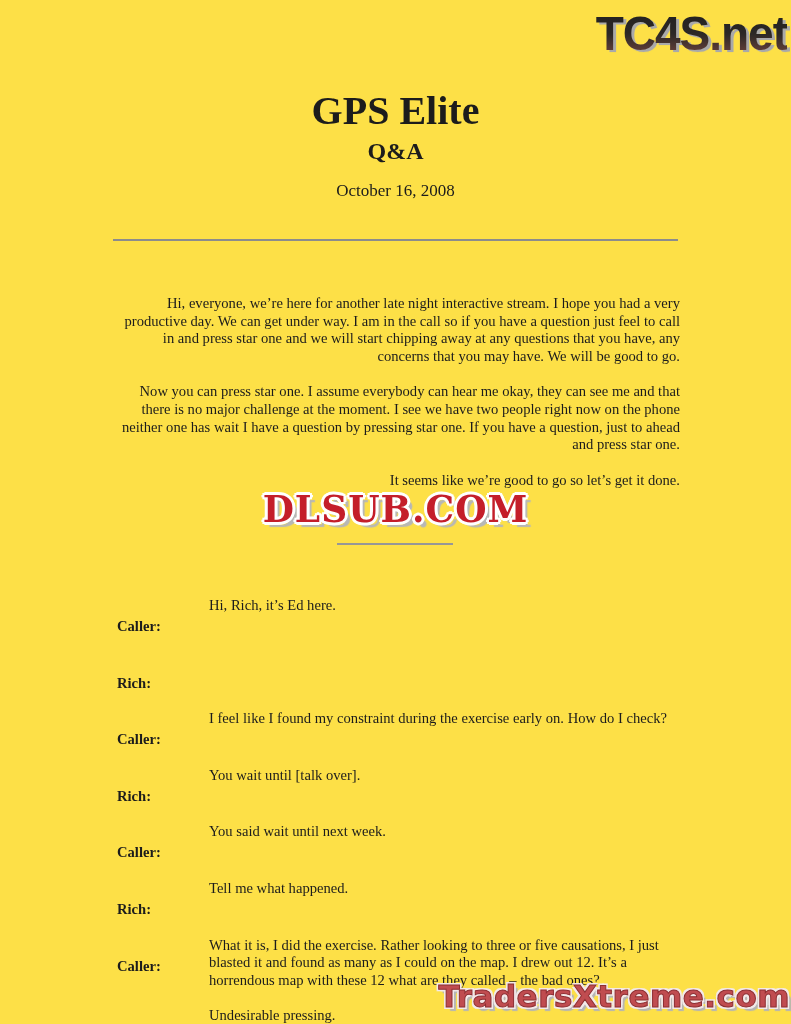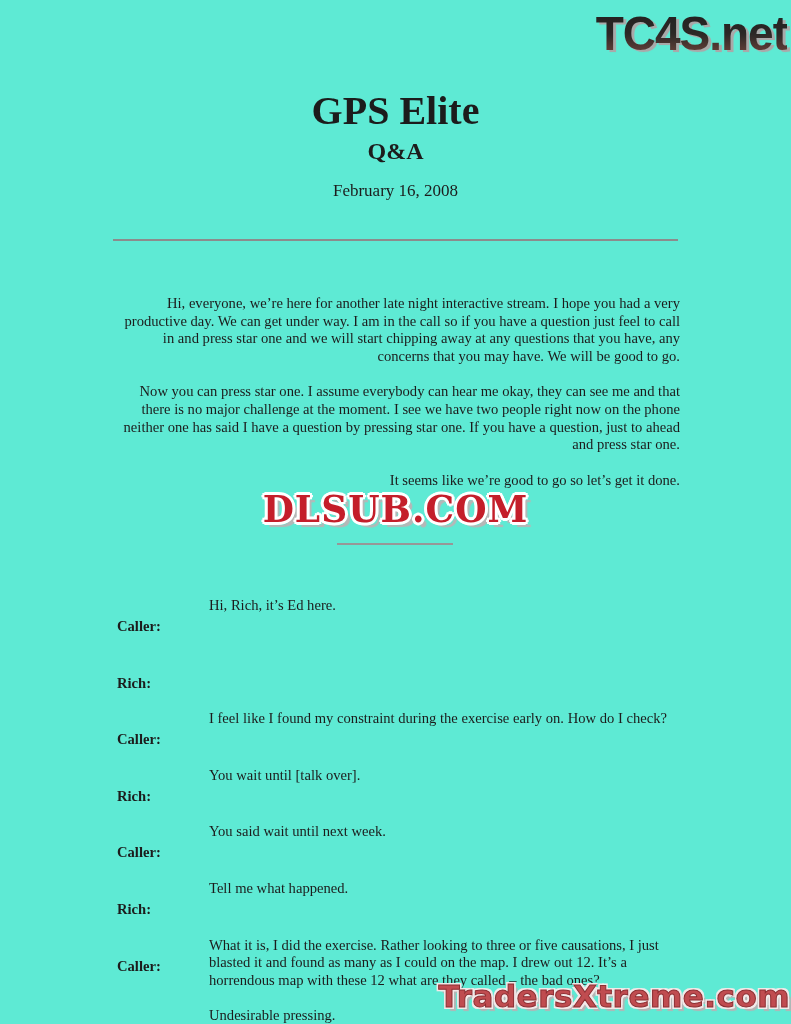--- a/index.html
+++ b/index.html
@@ -1,21 +1,21 @@
 <!DOCTYPE html>
 <html><head>
 <meta charset="utf-8">
 <style>
   * { margin: 0; padding: 0; box-sizing: border-box; }
   html, body { background: #ffffff; }
   #page {
     position: relative;
     width: 791px;
     height: 1024px;
-    background: #5eead4;
+    background: #fde047;
     overflow: hidden;
     font-family: "Liberation Serif", serif;
     color: #1c1c1c;
   }
 
   
   .logo-top {
     position: absolute;
     top: 6px;
     right: 4px;
@@ -127,28 +127,28 @@
 </head>
 <body>
 
 <div id="page">
 
   <div class="logo-top">TC4S.net</div>
 
   <div class="title-block">
     <div class="title-main">GPS Elite</div>
     <div class="title-sub">Q&amp;A</div>
-    <div class="title-date">February 16, 2008</div>
+    <div class="title-date">October 16, 2008</div>
   </div>
 
   <div class="rule-wide"></div>
 
   <div class="intro">
     <p>Hi, everyone, we’re here for another late night interactive stream. I hope you had a very productive day. We can get under way. I am in the call so if you have a question just feel to call in and press star one and we will start chipping away at any questions that you have, any concerns that you may have. We will be good to go.</p>
-    <p>Now you can press star one. I assume everybody can hear me okay, they can see me and that there is no major challenge at the moment. I see we have two people right now on the phone neither one has said I have a question by pressing star one. If you have a question, just to ahead and press star one.</p>
+    <p>Now you can press star one. I assume everybody can hear me okay, they can see me and that there is no major challenge at the moment. I see we have two people right now on the phone neither one has wait I have a question by pressing star one. If you have a question, just to ahead and press star one.</p>
     <p>It seems like we’re good to go so let’s get it done.</p>
   </div>
 
   <div class="logo-dlsub">DLSUB.COM</div>
 
   <div class="rule-short"></div>
 
   <div class="transcript">
     <div class="t-row">
       <span class="t-speaker">Caller:</span>

